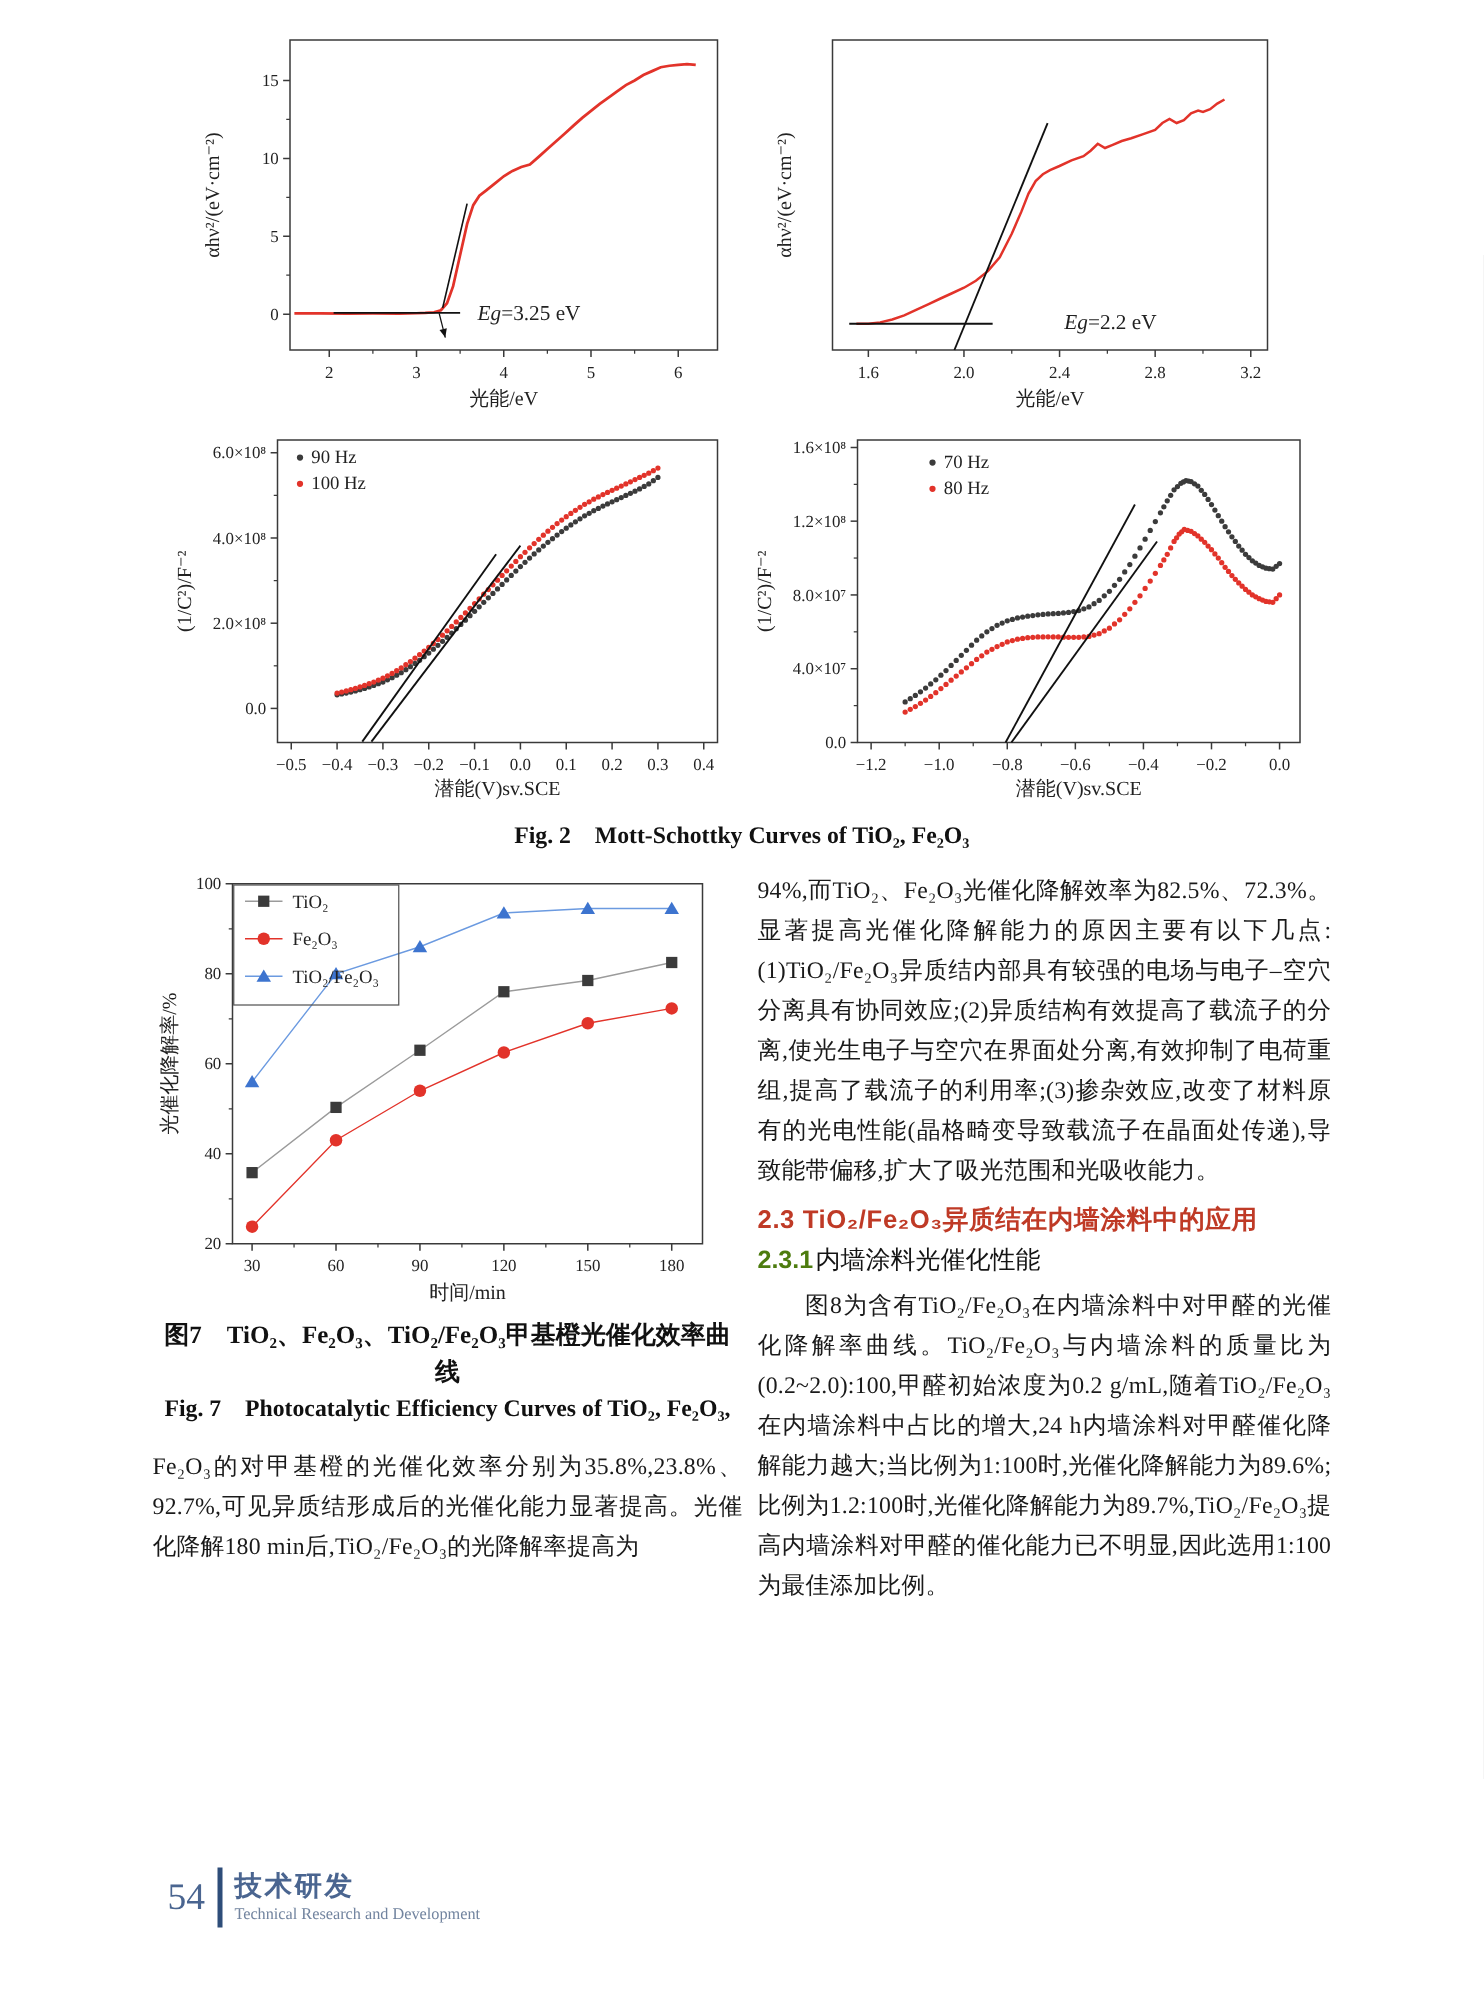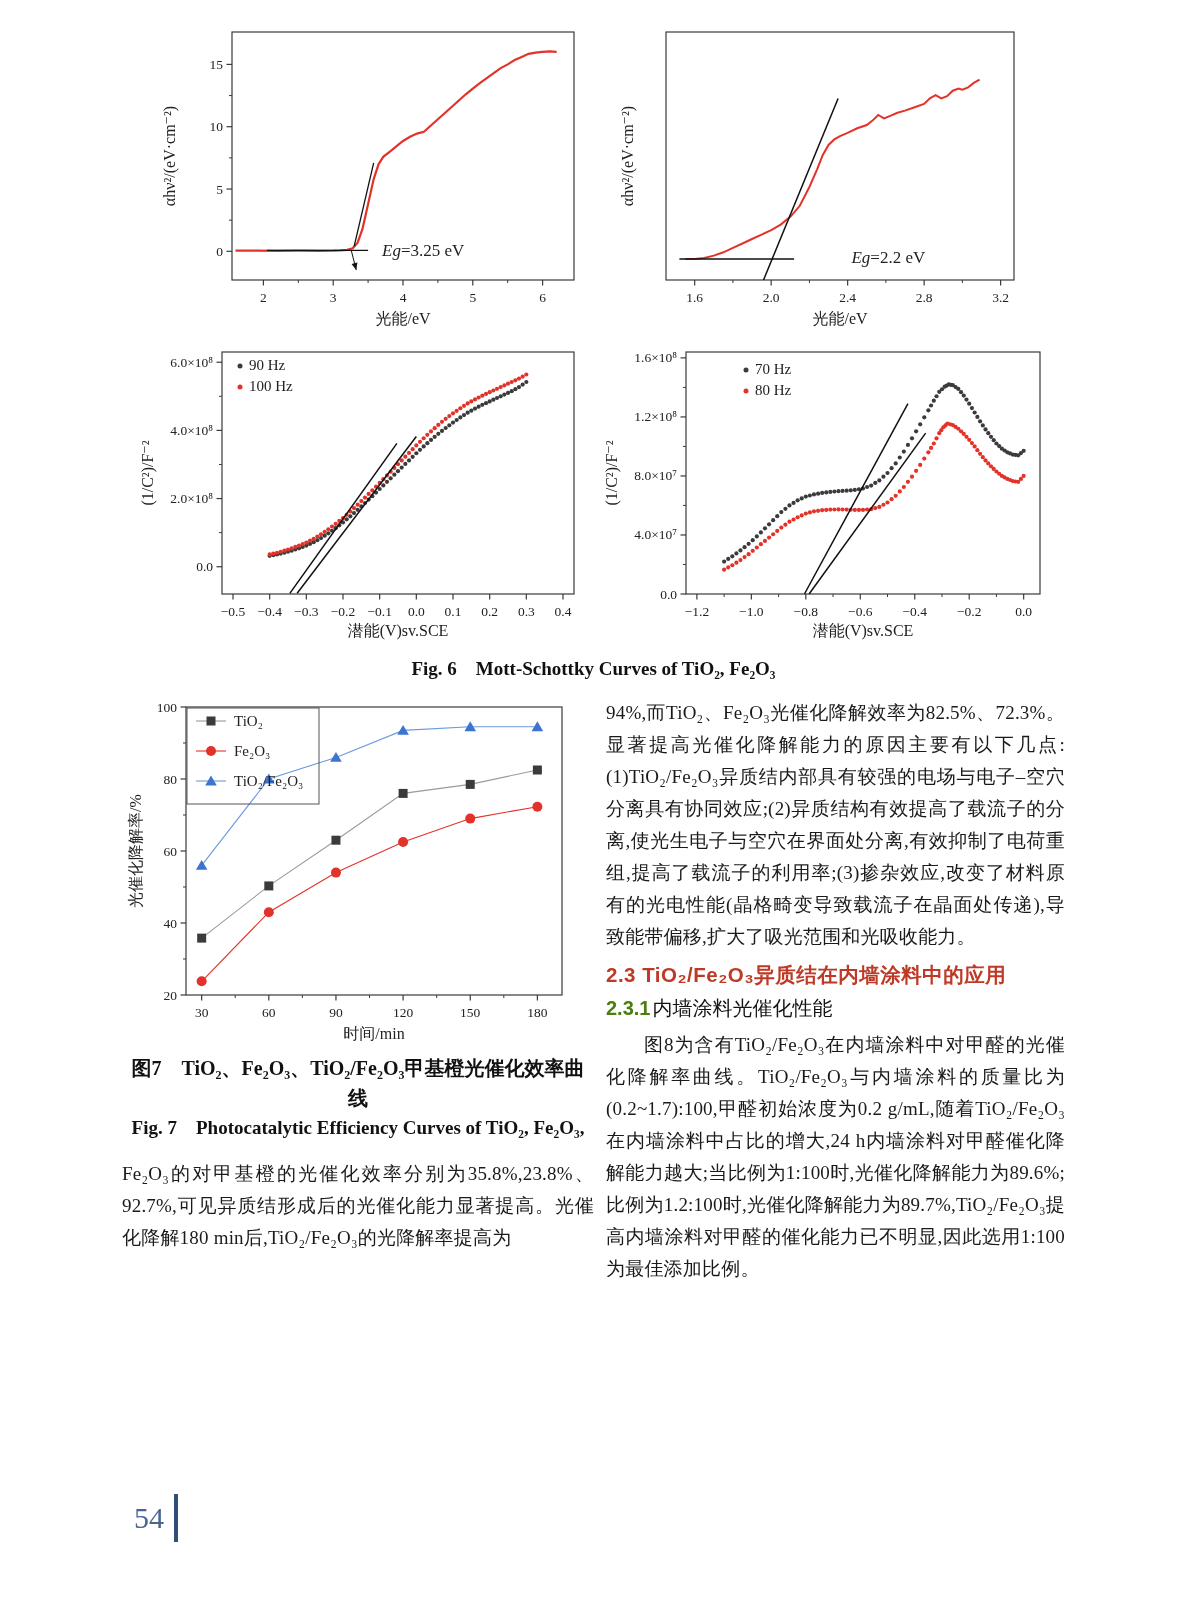--- a/index.html
+++ b/index.html
@@ -541,21 +541,21 @@
           <line x1="206.45384615384614" y1="250" x2="309.9307692307692" y2="59.646341463414586" stroke="#111" stroke-width="1.5"></line>
           <line x1="211.0830769230769" y1="250" x2="327.6307692307692" y2="89.15853658536585" stroke="#111" stroke-width="1.5"></line>
           <circle cx="148" cy="26" r="2.5" fill="#3b3b3b"></circle>
           <text x="157" y="30" class="legend-label">70 Hz</text>
           <circle cx="148" cy="47" r="2.5" fill="#e2332a"></circle>
           <text x="157" y="51" class="legend-label">80 Hz</text>
         </svg>
       </div>
   </div>
   <div class="caption c6">
-    <div class="cap-en">Fig. 6　Mott-Schottky Curves of TiO₂, Fe₂O₃</div>
+    <div class="cap-en">Fig. 2　Mott-Schottky Curves of TiO₂, Fe₂O₃</div>
   </div>
 
   <div class="columns">
     <div class="col-left">
       <div class="chart">
           <svg width="456" height="352" viewBox="0 0 456 352">
             <rect x="64" y="10" width="376" height="288" fill="none" stroke="#3a3a3a" stroke-width="1.2"></rect>
             <line x1="113.23809523809524" y1="298" x2="113.23809523809524" y2="301" stroke="#3a3a3a" stroke-width="1"></line>
             <line x1="180.38095238095238" y1="298" x2="180.38095238095238" y2="301" stroke="#3a3a3a" stroke-width="1"></line>
             <line x1="247.52380952380952" y1="298" x2="247.52380952380952" y2="301" stroke="#3a3a3a" stroke-width="1"></line>
@@ -627,22 +627,26 @@
         <div class="cap-en">Fig. 7　Photocatalytic Efficiency Curves of TiO₂, Fe₂O₃,</div>
       </div>
       <p class="body-text">Fe₂O₃的对甲基橙的光催化效率分别为35.8%,23.8%、92.7%,可见异质结形成后的光催化能力显著提高。光催化降解180 min后,TiO₂/Fe₂O₃的光降解率提高为</p>
     </div>
     <div class="col-right">
       <p class="body-text">94%,而TiO₂、Fe₂O₃光催化降解效率为82.5%、72.3%。显著提高光催化降解能力的原因主要有以下几点:(1)TiO₂/Fe₂O₃异质结内部具有较强的电场与电子–空穴分离具有协同效应;(2)异质结构有效提高了载流子的分离,使光生电子与空穴在界面处分离,有效抑制了电荷重组,提高了载流子的利用率;(3)掺杂效应,改变了材料原有的光电性能(晶格畸变导致载流子在晶面处传递),导致能带偏移,扩大了吸光范围和光吸收能力。</p>
       <div class="h23">2.3   TiO₂/Fe₂O₃异质结在内墙涂料中的应用</div>
       <div class="h231">
         <span class="num">2.3.1</span><span class="txt">内墙涂料光催化性能</span>
       </div>
-      <p class="body-text indent">图8为含有TiO₂/Fe₂O₃在内墙涂料中对甲醛的光催化降解率曲线。TiO₂/Fe₂O₃与内墙涂料的质量比为(0.2~1.7):100,甲醛初始浓度为0.2 g/mL,随着TiO₂/Fe₂O₃在内墙涂料中占比的增大,24 h内墙涂料对甲醛催化降解能力越大;当比例为1:100时,光催化降解能力为89.6%;比例为1.2:100时,光催化降解能力为89.7%,TiO₂/Fe₂O₃提高内墙涂料对甲醛的催化能力已不明显,因此选用1:100为最佳添加比例。</p>
+      <p class="body-text indent">图8为含有TiO₂/Fe₂O₃在内墙涂料中对甲醛的光催化降解率曲线。TiO₂/Fe₂O₃与内墙涂料的质量比为(0.2~2.0):100,甲醛初始浓度为0.2 g/mL,随着TiO₂/Fe₂O₃在内墙涂料中占比的增大,24 h内墙涂料对甲醛催化降解能力越大;当比例为1:100时,光催化降解能力为89.6%;比例为1.2:100时,光催化降解能力为89.7%,TiO₂/Fe₂O₃提高内墙涂料对甲醛的催化能力已不明显,因此选用1:100为最佳添加比例。</p>
     </div>
   </div>
 
   <div class="footer">
     <span class="pageno">54</span>
     <span class="vbar"></span>
+    <span class="sec">
+      <span class="sec-zh">技术研发</span>
+      <span class="sec-en">Technical Research and Development</span>
+    </span>
   </div>
 
 </div>
 
 </body></html>

